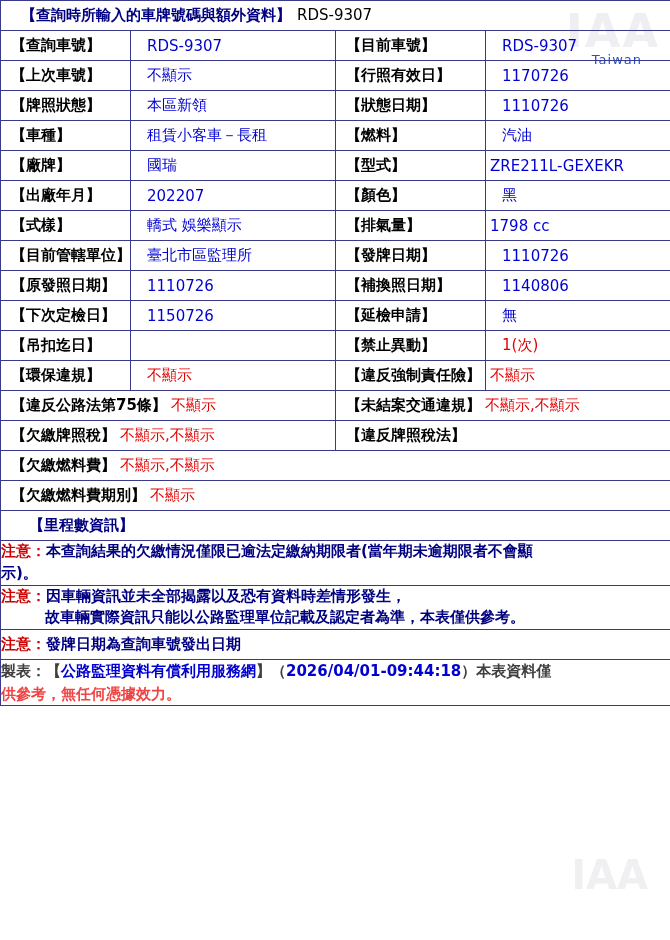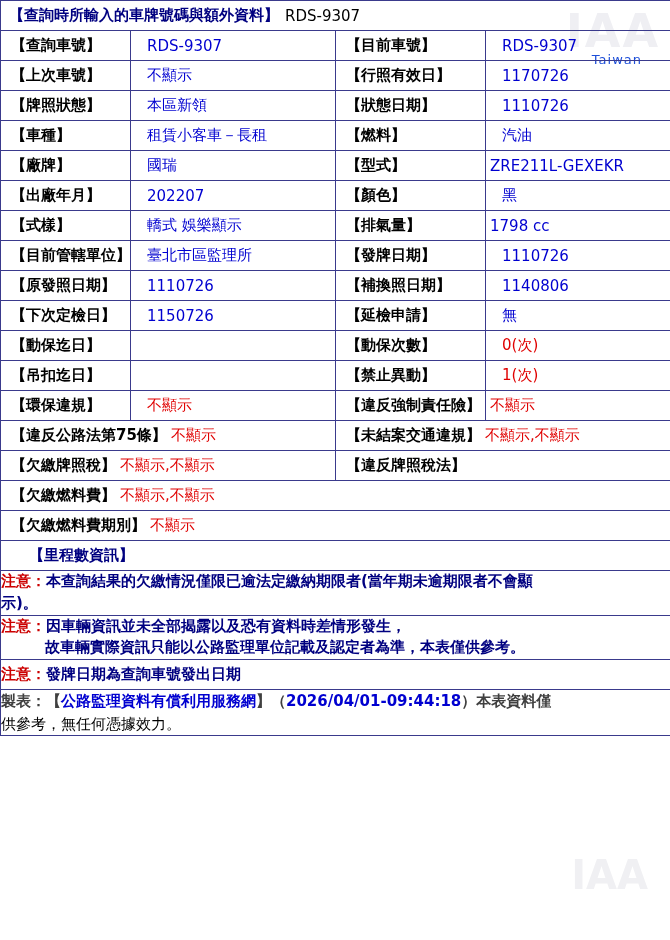--- a/index.html
+++ b/index.html
@@ -89,22 +89,21 @@
     flex: 0 0 auto;
   }
   .cellrow .val {
     flex: 1 1 auto;
   }
   .title-row td {
     height: 30px;
   }
   .title-inner {
     display: flex;
-    align-items: center;
-    padding-left: 8px;
+    padding-left: 20px;
   }
   .title-label {
     font-weight: bold;
     color: #000080;
   }
   .title-value {
     color: #000000;
     margin-left: 6px;
     font-weight: normal;
   }
@@ -140,22 +139,22 @@
   }
   .foot-lbl {
     color: #404040;
     font-weight: bold;
   }
   .foot-site {
     color: #0000d0;
     font-weight: bold;
   }
   .foot-rest {
-    color: #000000;
-    font-weight: normal;
+    color: #ef4444;
+    font-weight: bold;
   }
   .pad-l4 { padding-left: 4px; }
   .nowrap { white-space: nowrap; }
 </style>
 </head>
 <body>
 
 <div class="sheet">
 
   <div class="watermark">IAA</div>
@@ -403,42 +402,20 @@
               <span class="lbl">【延檢申請】</span>
             </div>
           </td>
         <td>
             <div class="cellrow">
               <span class="val">無</span>
             </div>
           </td>
       </tr>
 
-      <tr>
-        <td>
-            <div class="cellrow">
-              <span class="lbl">【動保迄日】</span>
-            </div>
-          </td>
-        <td>
-            <div class="cellrow">
-              <span class="val"></span>
-            </div>
-          </td>
-        <td>
-            <div class="cellrow">
-              <span class="lbl">【動保次數】</span>
-            </div>
-          </td>
-        <td>
-            <div class="cellrow">
-              <span class="val red">0(次)</span>
-            </div>
-          </td>
-      </tr>
 
       <tr>
         <td>
             <div class="cellrow">
               <span class="lbl">【吊扣迄日】</span>
             </div>
           </td>
         <td>
             <div class="cellrow">
               <span class="val"></span>

